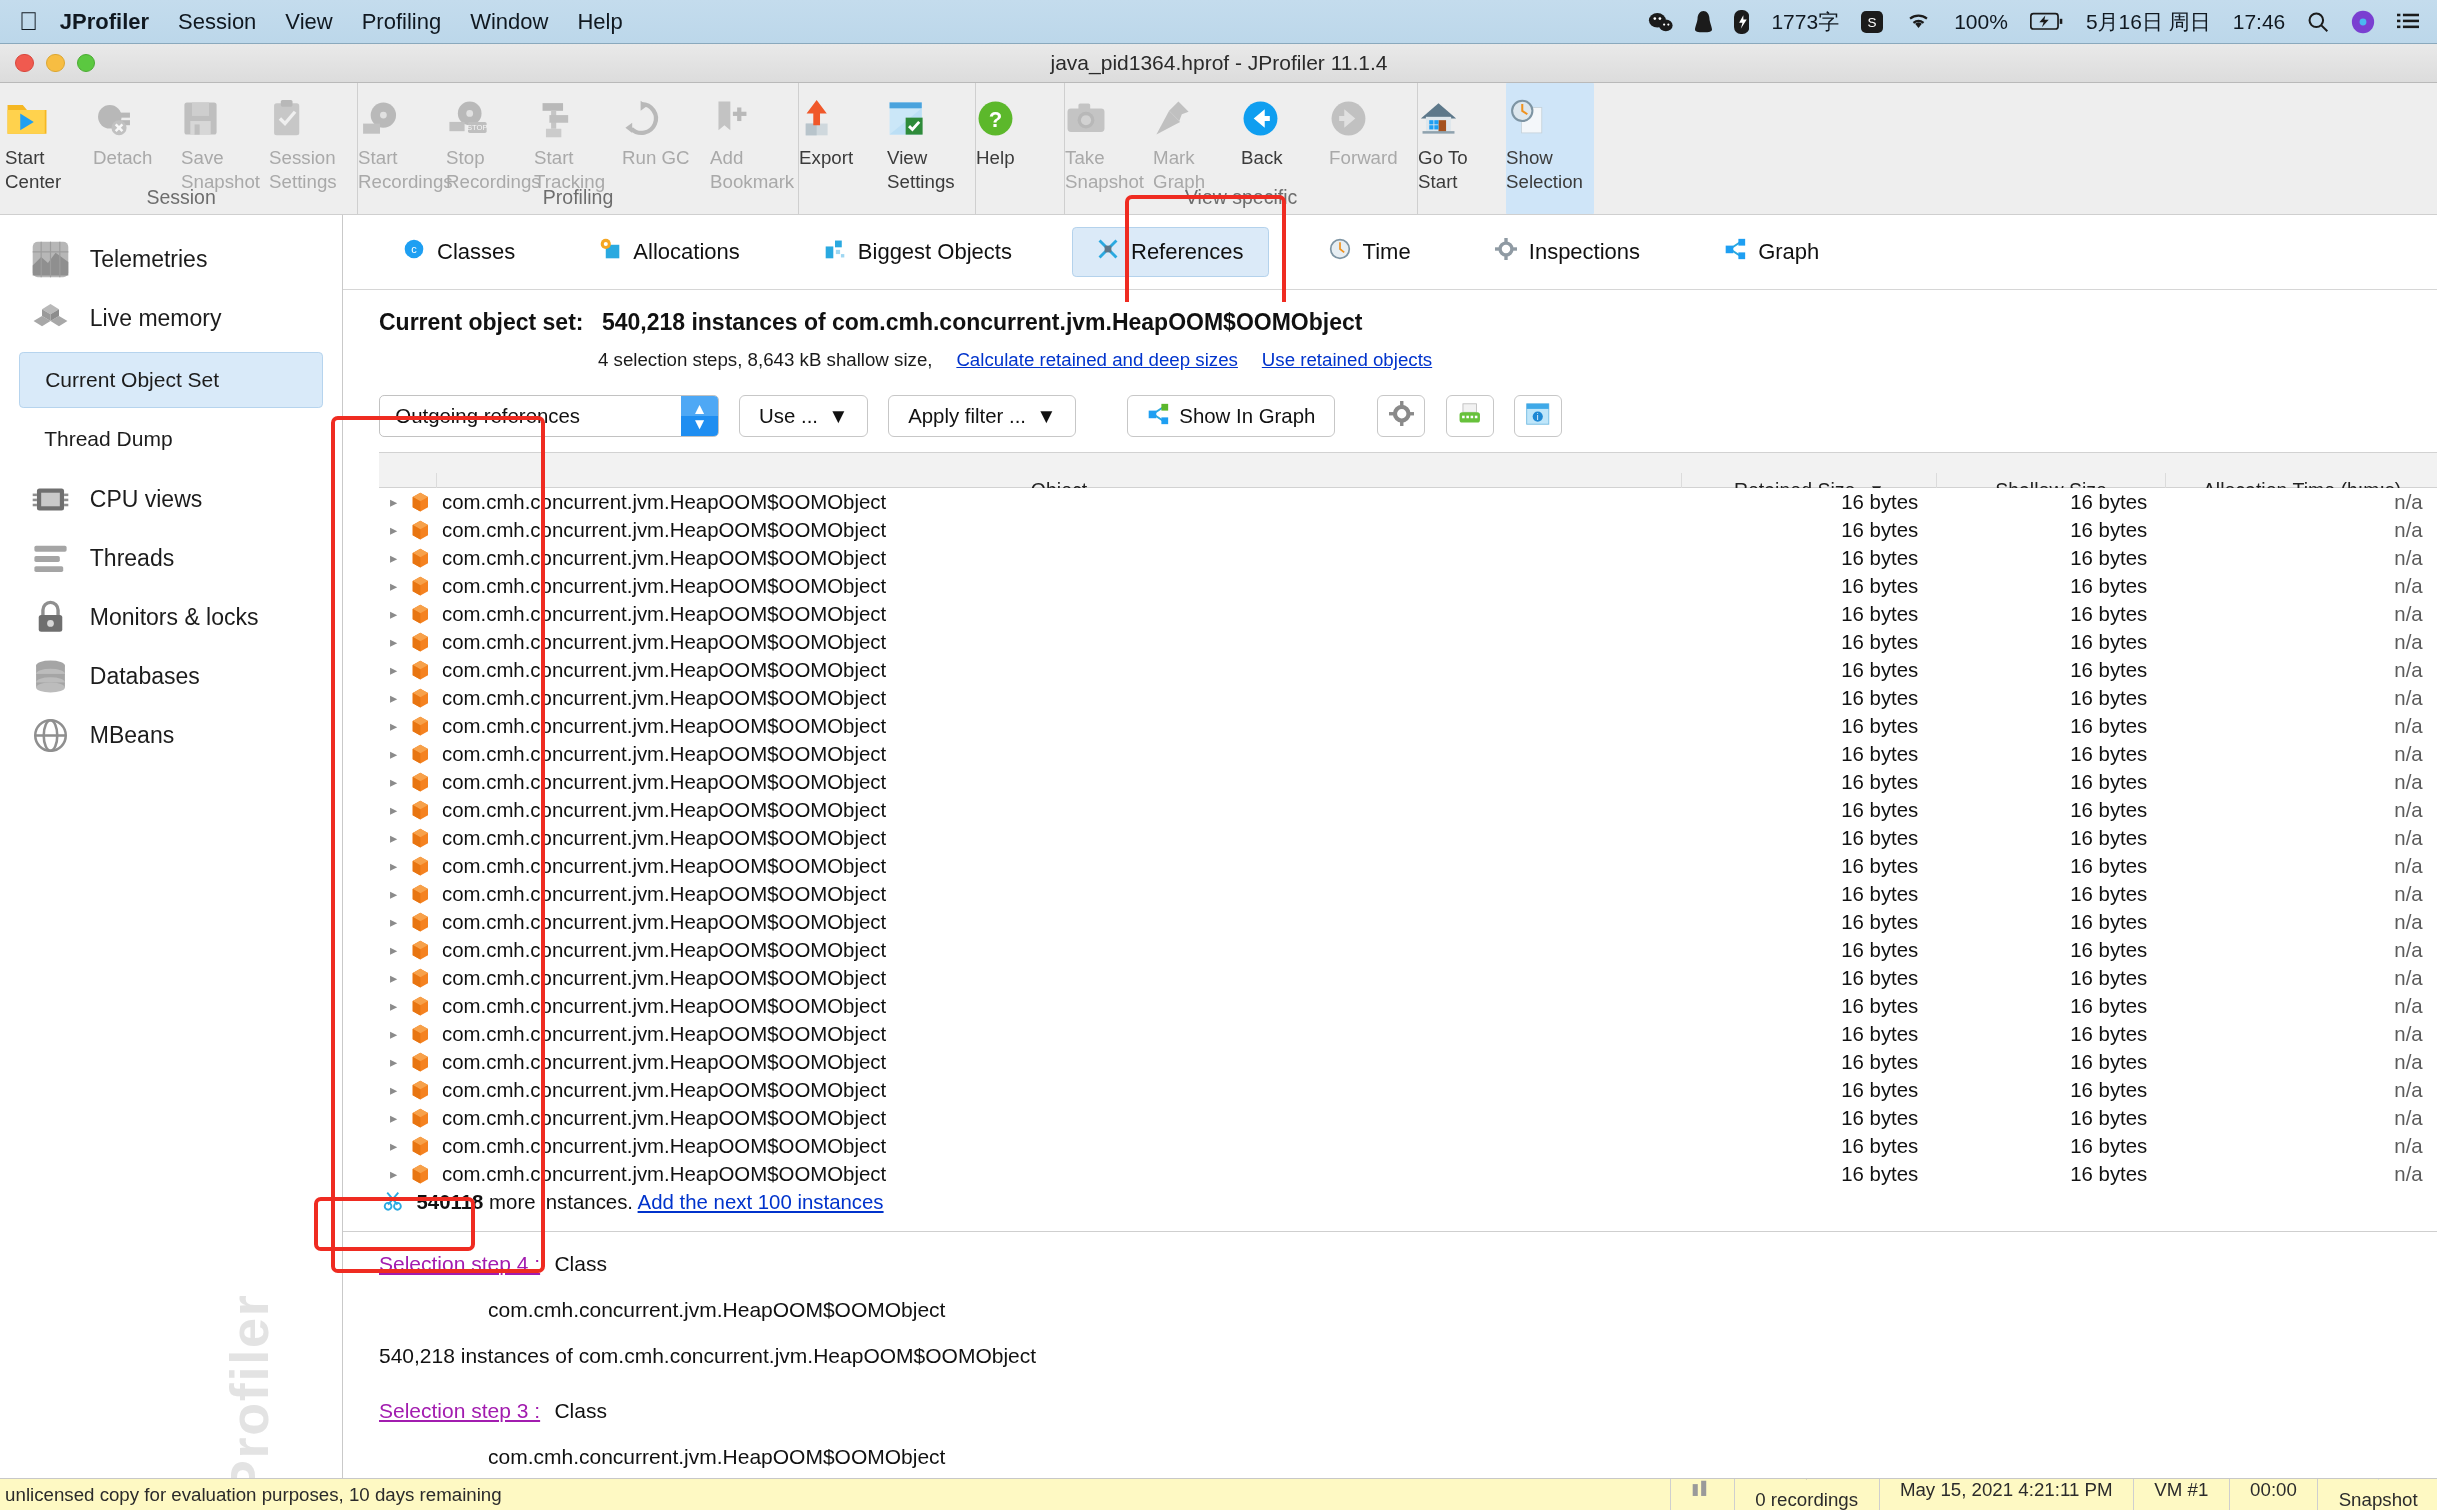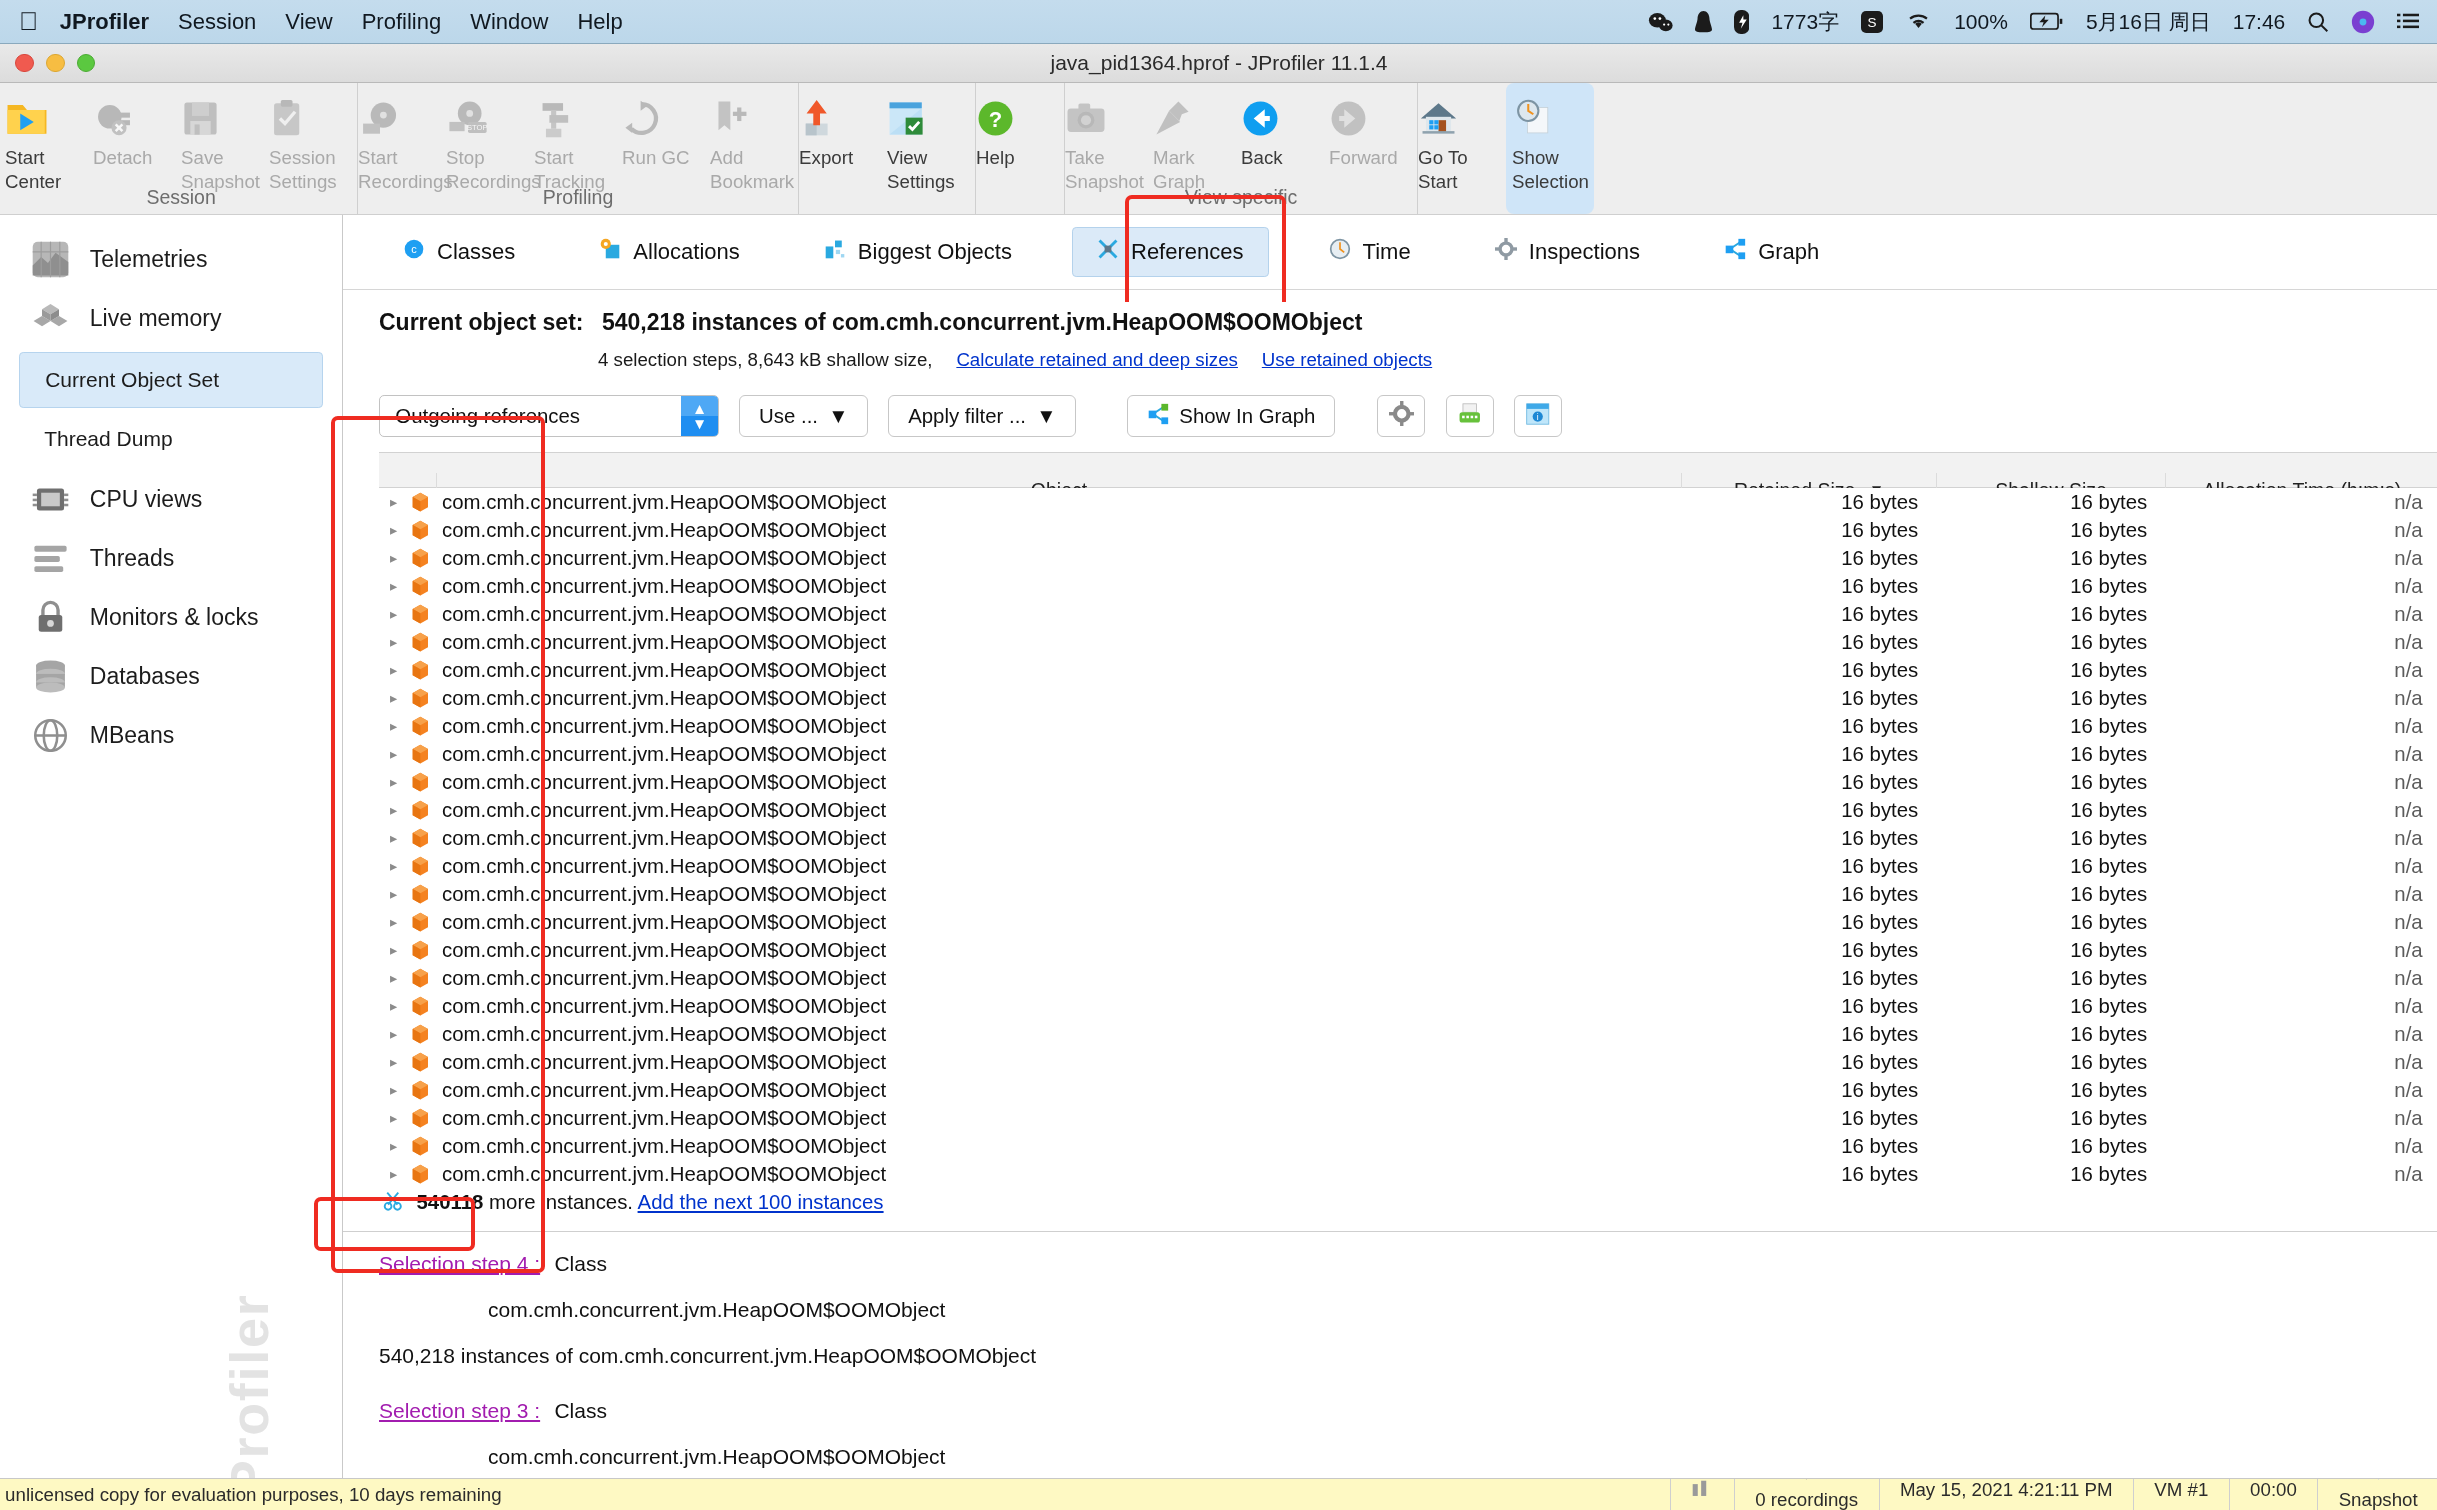--- a/index.html
+++ b/index.html
@@ -69,21 +69,21 @@
     width: 88px; padding-top: 8.5px;
     display: flex; flex-direction: column; align-items: flex-start;
     text-align: center; cursor: default;
   }
   .tbtn .ticon { height: 53px; display: flex; align-items: center; justify-content: center; }
   .tbtn .tlabel {
     font-size: 18.7px; line-height: 20.4px; color: #3b3b3b; margin-top: 3.4px;
   }
   .tbtn.disabled .tlabel { color: #a9a9a9; }
   .tbtn.disabled .ticon { opacity: .55; }
-  .tbtn.selected { background: #cfe5f8; border-radius: 8px; padding-left: 6px; }
+  .tbtn.selected { background: #cfe5f8; border-radius: 1px; }
   .vspecific-label { bottom: 5.1px; }
 
   
   .main { display: flex; height: calc(1511px - 44px - 39px - 132px); }
 
   
   .sidebar {
     width: 343px; background: #ffffff; border-right: 0.8px solid #c9c9c9;
     position: relative; flex: none; padding-top: 15.3px;
   }

